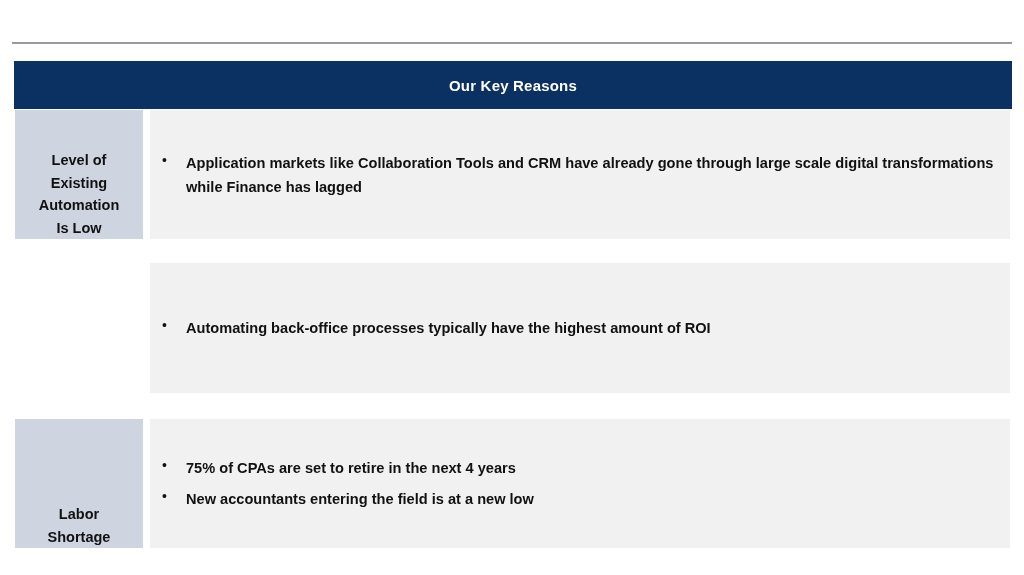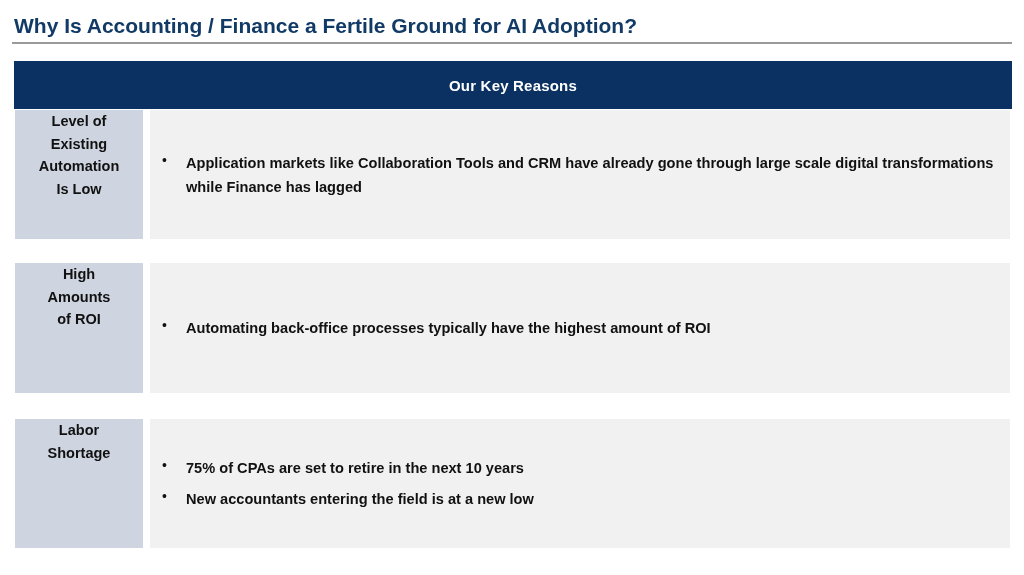--- a/index.html
+++ b/index.html
@@ -65,21 +65,21 @@
     position: absolute;
     left: 0;
     width: 1024px;
   }
   .row-label {
     position: absolute;
     left: 15px;
     width: 128px;
     background: #CED4E0;
     display: flex;
-    align-items: flex-start;
+    align-items: flex-end;
     justify-content: center;
     text-align: center;
     box-sizing: border-box;
   }
   .row-label-text {
     color: #111111;
     font-size: 14.5px;
     font-weight: bold;
     line-height: 22.5px;
     white-space: pre-line;
@@ -134,21 +134,20 @@
 
   #row-3 { top: 419px; height: 150px; }
   #row-3 .row-label   { top: 0; height: 129px; }
   #row-3 .row-content { top: 0; height: 129px; }
 </style>
 </head>
 <body>
 
 <div class="slide">
 
-  <div class="slide-title">Why Is Accounting / Finance a Fertile Ground for AI Adoption?</div>
 
   <div class="title-rule"></div>
 
   <div class="banner">
     <span class="banner-text">Our Key Reasons</span>
   </div>
 
   <div class="row" id="row-1">
     <div class="row-label">
       <span class="row-label-text">Level of
@@ -160,45 +159,40 @@
       <div class="bullet-list">
         <div class="bullet">
           <span class="bullet-dot">•</span>
           <span class="bullet-text">Application markets like Collaboration Tools and CRM have already gone through large scale digital transformations while Finance has lagged</span>
         </div>
       </div>
     </div>
   </div>
 
   <div class="row" id="row-2">
-    <div class="row-label">
-      <span class="row-label-text">High
-Amounts
-of ROI</span>
-    </div>
     <div class="row-content">
       <div class="bullet-list">
         <div class="bullet">
           <span class="bullet-dot">•</span>
           <span class="bullet-text">Automating back-office processes typically have the highest amount of ROI</span>
         </div>
       </div>
     </div>
   </div>
 
   <div class="row" id="row-3">
     <div class="row-label">
       <span class="row-label-text">Labor
 Shortage</span>
     </div>
     <div class="row-content">
       <div class="bullet-list">
         <div class="bullet">
           <span class="bullet-dot">•</span>
-          <span class="bullet-text">75% of CPAs are set to retire in the next 10 years</span>
+          <span class="bullet-text">75% of CPAs are set to retire in the next 4 years</span>
         </div>
         <div class="bullet">
           <span class="bullet-dot">•</span>
           <span class="bullet-text">New accountants entering the field is at a new low</span>
         </div>
       </div>
     </div>
   </div>
 
 </div>

